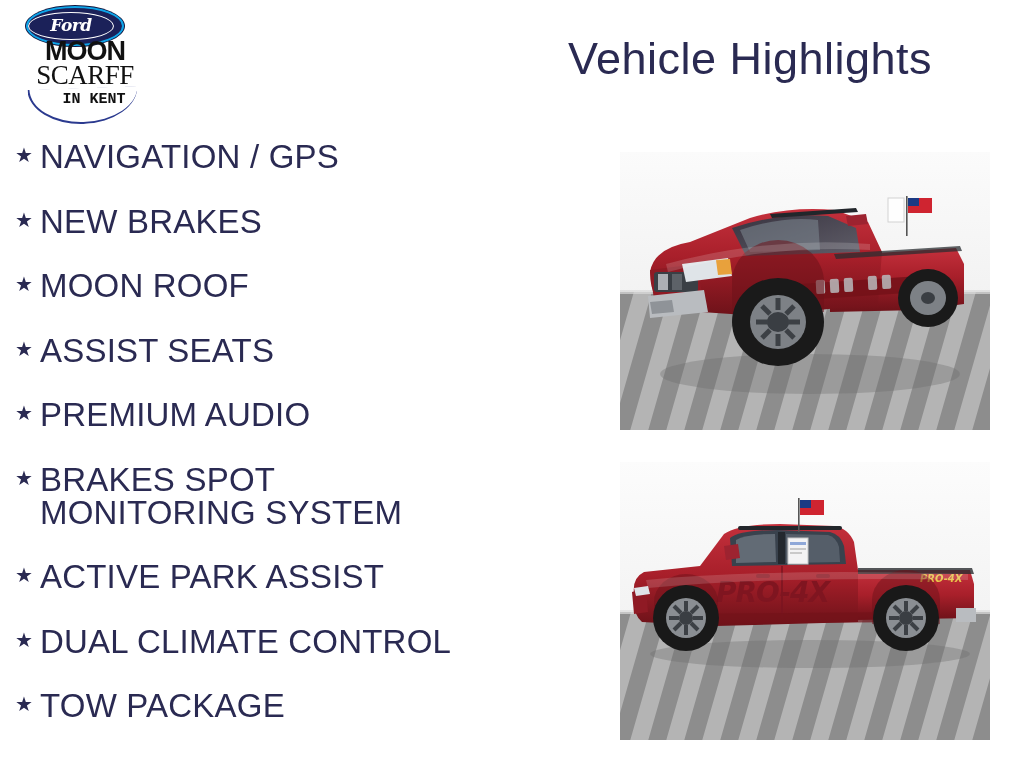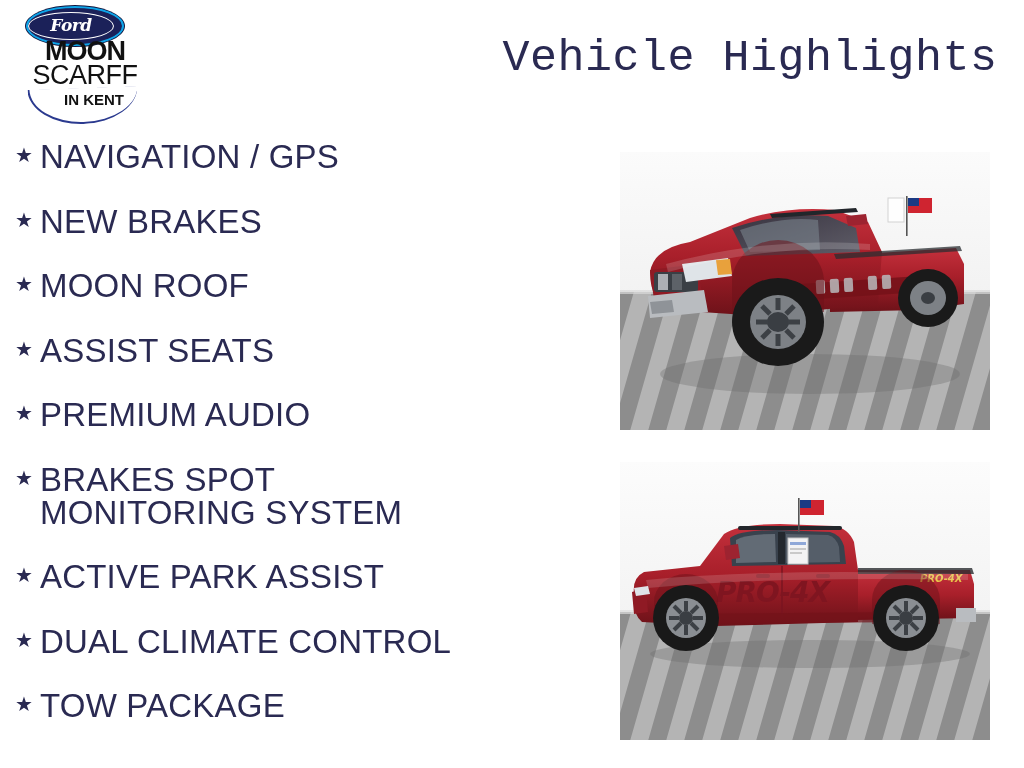--- a/index.html
+++ b/index.html
@@ -86,49 +86,49 @@
     letter-spacing: -1px;
     color: #111111;
     line-height: 1;
   }
   .word-scarff {
     position: absolute;
     left: 10px;
     top: 60px;
     width: 134px;
     text-align: center;
-    font-family: Liberation Sans, sans-serif;
+    font-family: Liberation Serif, serif;
     font-weight: normal;
     font-size: 27px;
     letter-spacing: -0.5px;
     color: #111111;
     line-height: 1;
   }
   .word-inkent {
     position: absolute;
     left: 28px;
     top: 90px;
     width: 116px;
     text-align: center;
-    font-family: Liberation Sans, sans-serif;
+    font-family: Liberation Mono, monospace;
     font-weight: bold;
     font-size: 15px;
     letter-spacing: 0px;
     color: #111111;
     line-height: 1;
   }
 
   
   .page-title {
     position: absolute;
     left: 500px;
     top: 34px;
     width: 500px;
     text-align: center;
-    font-family: Liberation Mono, monospace;
+    font-family: Liberation Sans, sans-serif;
     font-size: 45px;
     font-weight: normal;
     color: #2a2a52;
     letter-spacing: 0.5px;
     line-height: 1.1;
     white-space: nowrap;
   }
 
   
   .highlights {

